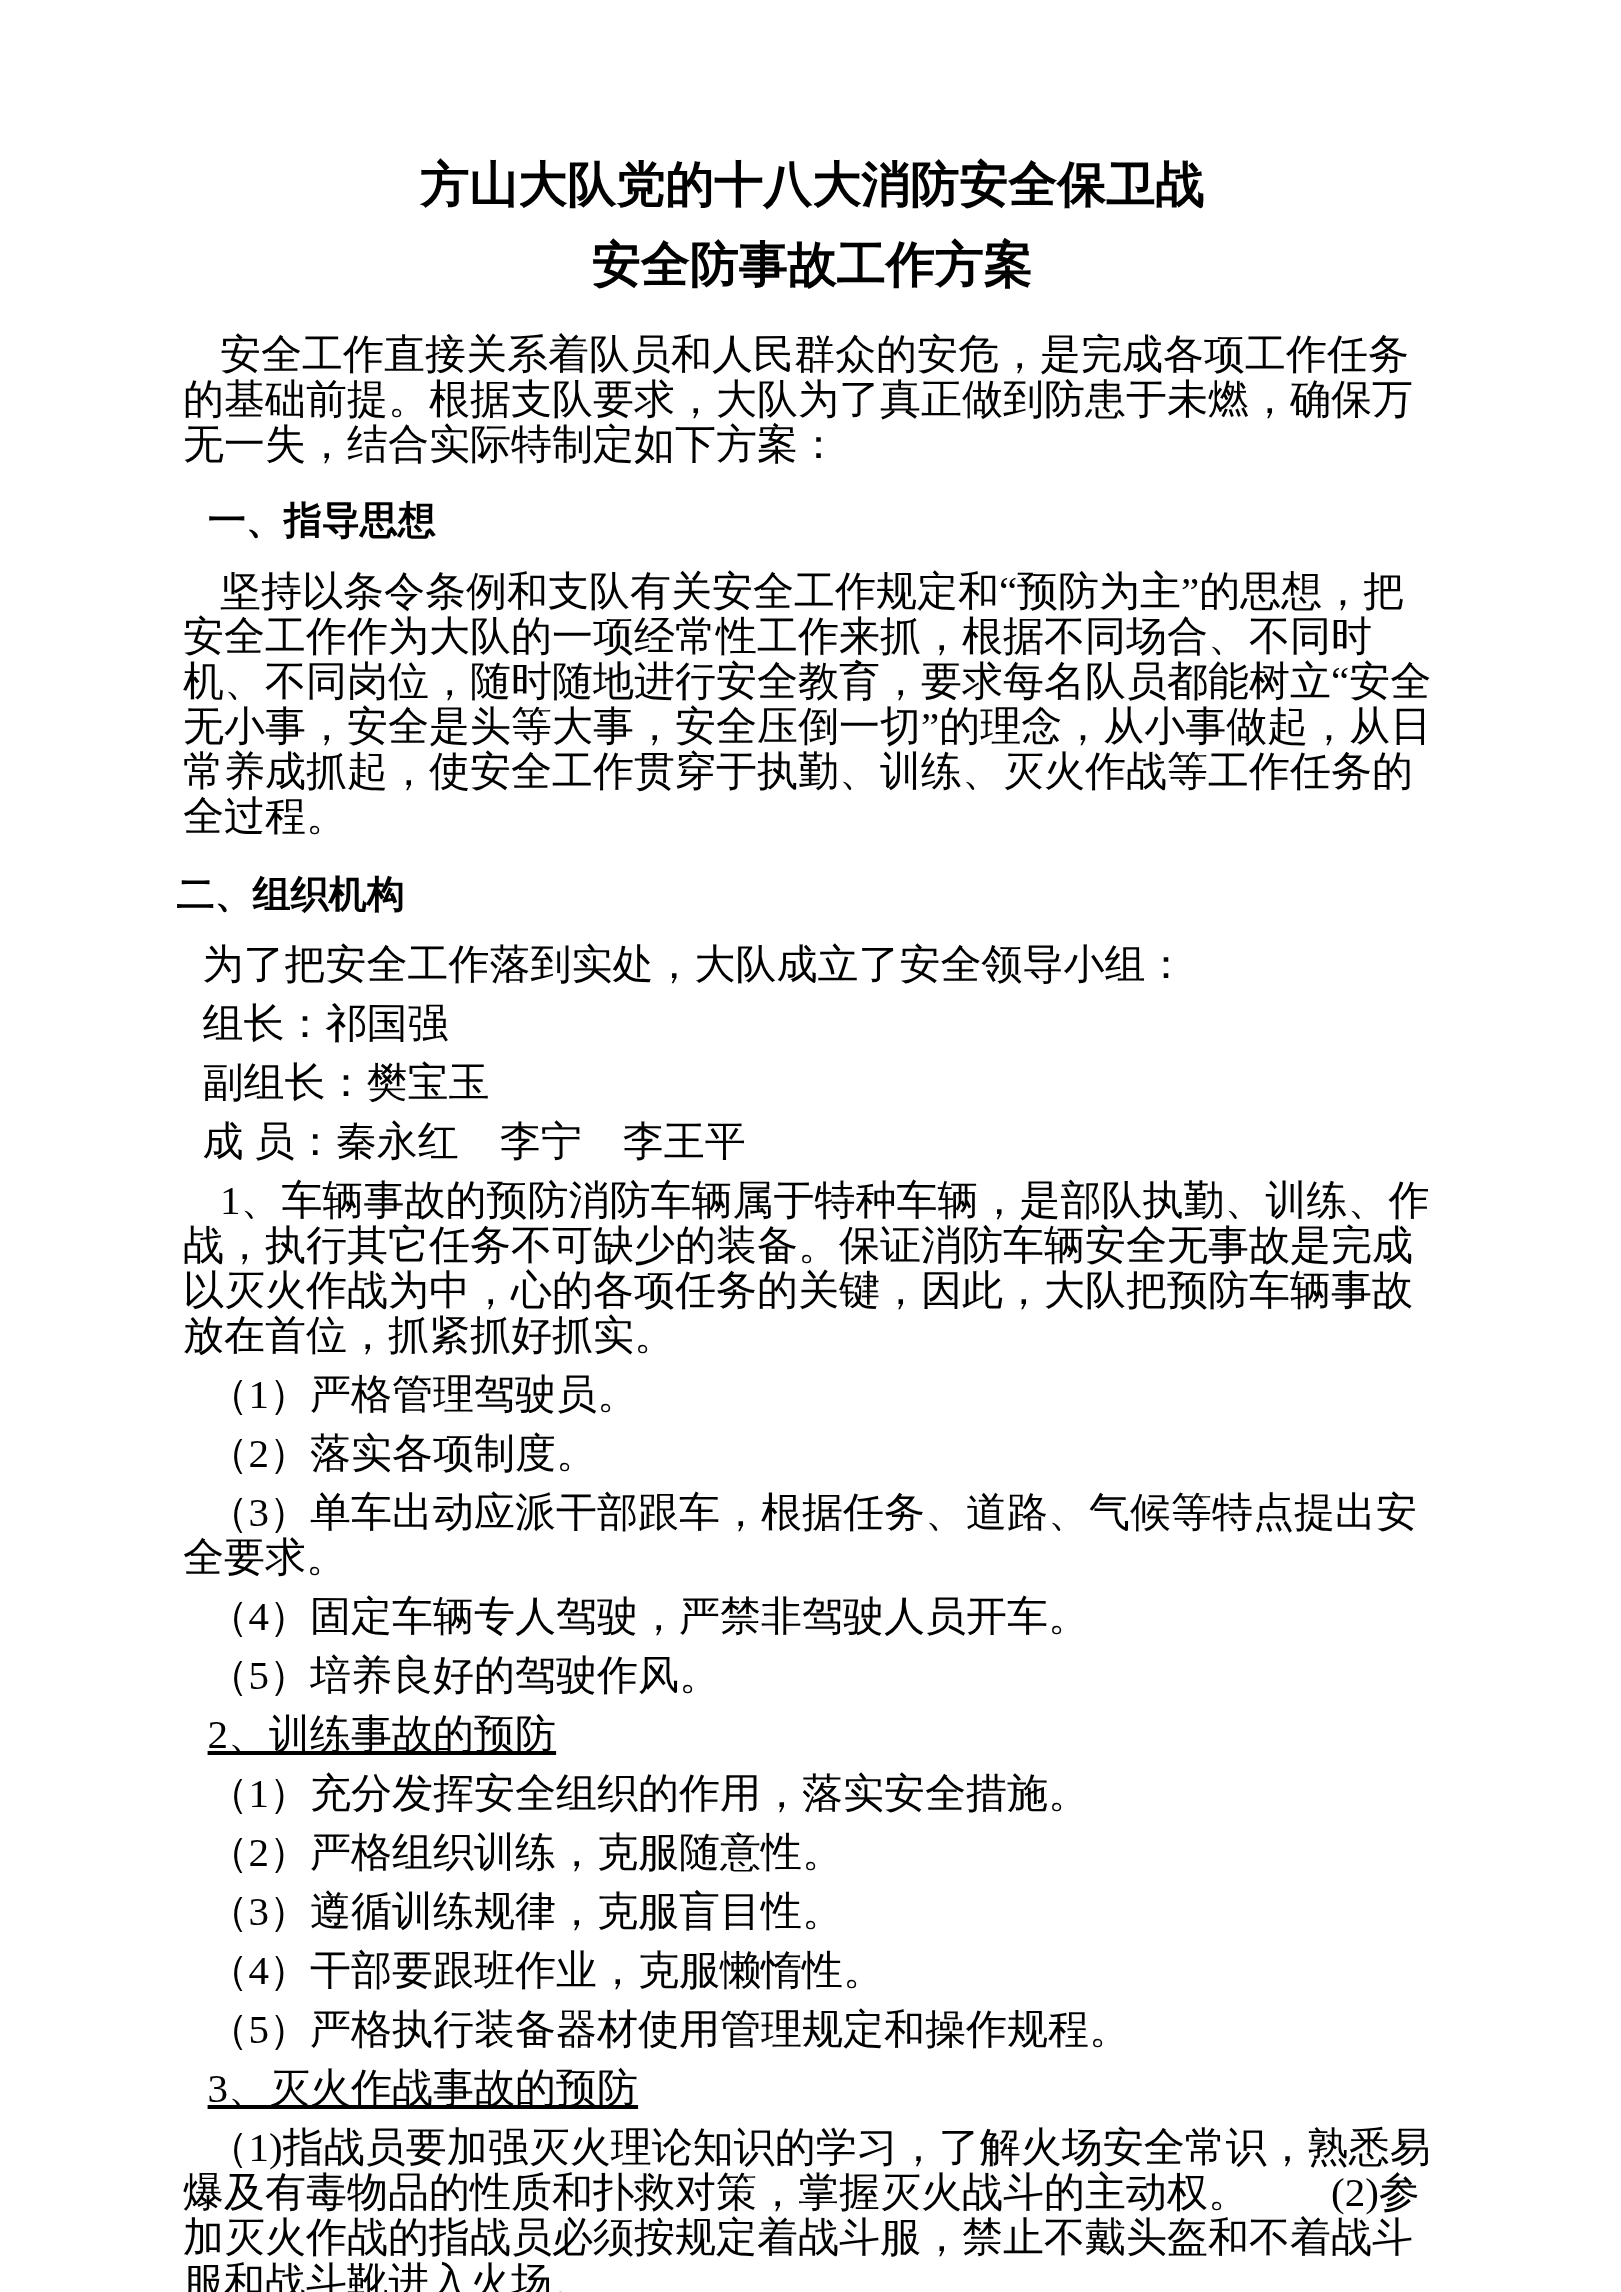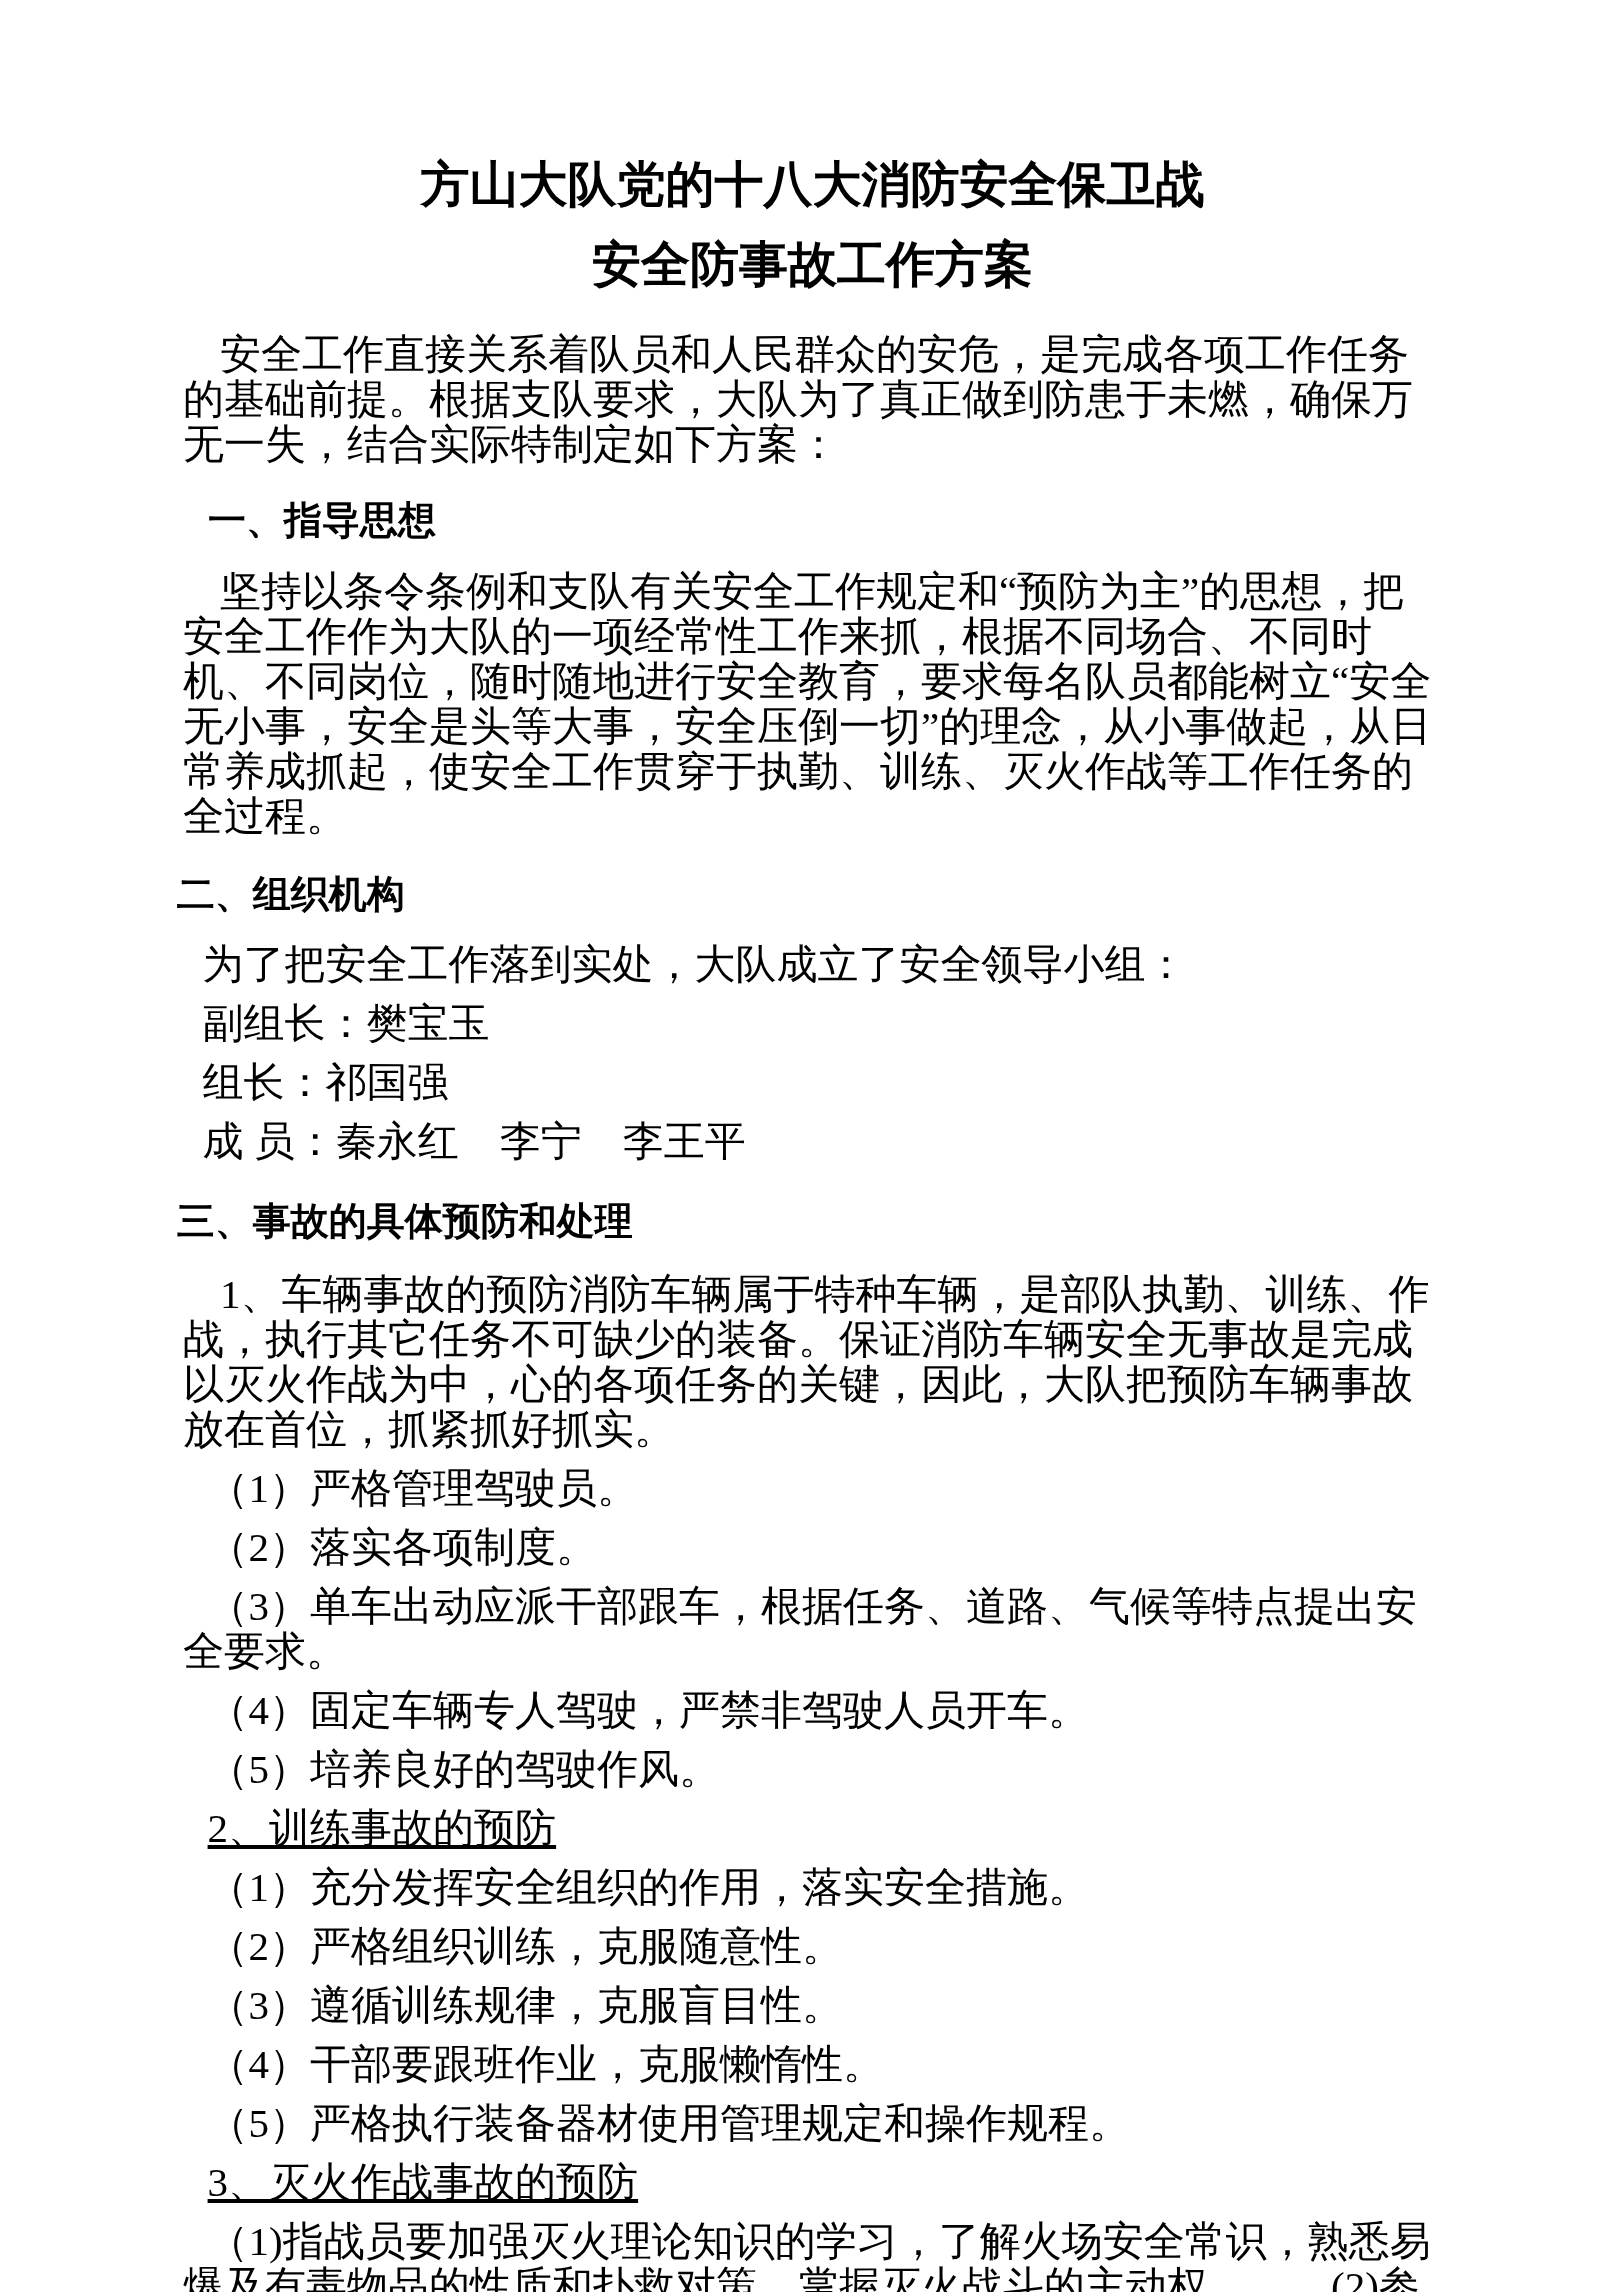--- a/index.html
+++ b/index.html
@@ -68,25 +68,24 @@
   <h1 class="title">方山大队党的十八大消防安全保卫战</h1>
   <h1 class="title">安全防事故工作方案</h1>
 
   <p class="body-text intro">安全工作直接关系着队员和人民群众的安危，是完成各项工作任务的基础前提。根据支队要求，大队为了真正做到防患于未燃，确保万无一失，结合实际特制定如下方案：</p>
 
   <h2 class="section-heading h-one">一、指导思想</h2>
   <p class="body-text para">坚持以条令条例和支队有关安全工作规定和“预防为主”的思想，把安全工作作为大队的一项经常性工作来抓，根据不同场合、不同时机、不同岗位，随时随地进行安全教育，要求每名队员都能树立“安全无小事，安全是头等大事，安全压倒一切”的理念，从小事做起，从日常养成抓起，使安全工作贯穿于执勤、训练、灭火作战等工作任务的全过程。</p>
 
   <h2 class="section-heading h-two">二、组织机构</h2>
   <p class="body-text org-line">为了把安全工作落到实处，大队成立了安全领导小组：</p>
+  <p class="body-text org-line">组长：祁国强</p>
   <p class="body-text org-line">副组长：樊宝玉</p>
-  <p class="body-text org-line">组长：祁国强</p>
   <p class="body-text org-line">成 员：秦永红　李宁　李王平</p>
 
-  <h2 class="section-heading h-three">三、事故的具体预防和处理</h2>
 
   <p class="body-text para">1、车辆事故的预防消防车辆属于特种车辆，是部队执勤、训练、作战，执行其它任务不可缺少的装备。保证消防车辆安全无事故是完成以灭火作战为中，心的各项任务的关键，因此，大队把预防车辆事故放在首位，抓紧抓好抓实。</p>
   <p class="body-text list-item">（1）严格管理驾驶员。</p>
   <p class="body-text list-item">（2）落实各项制度。</p>
   <p class="body-text list-item">（3）单车出动应派干部跟车，根据任务、道路、气候等特点提出安全要求。</p>
   <p class="body-text list-item">（4）固定车辆专人驾驶，严禁非驾驶人员开车。</p>
   <p class="body-text list-item">（5）培养良好的驾驶作风。</p>
 
   <p class="body-text num-head">2、训练事故的预防</p>
   <p class="body-text list-item">（1）充分发挥安全组织的作用，落实安全措施。</p>

